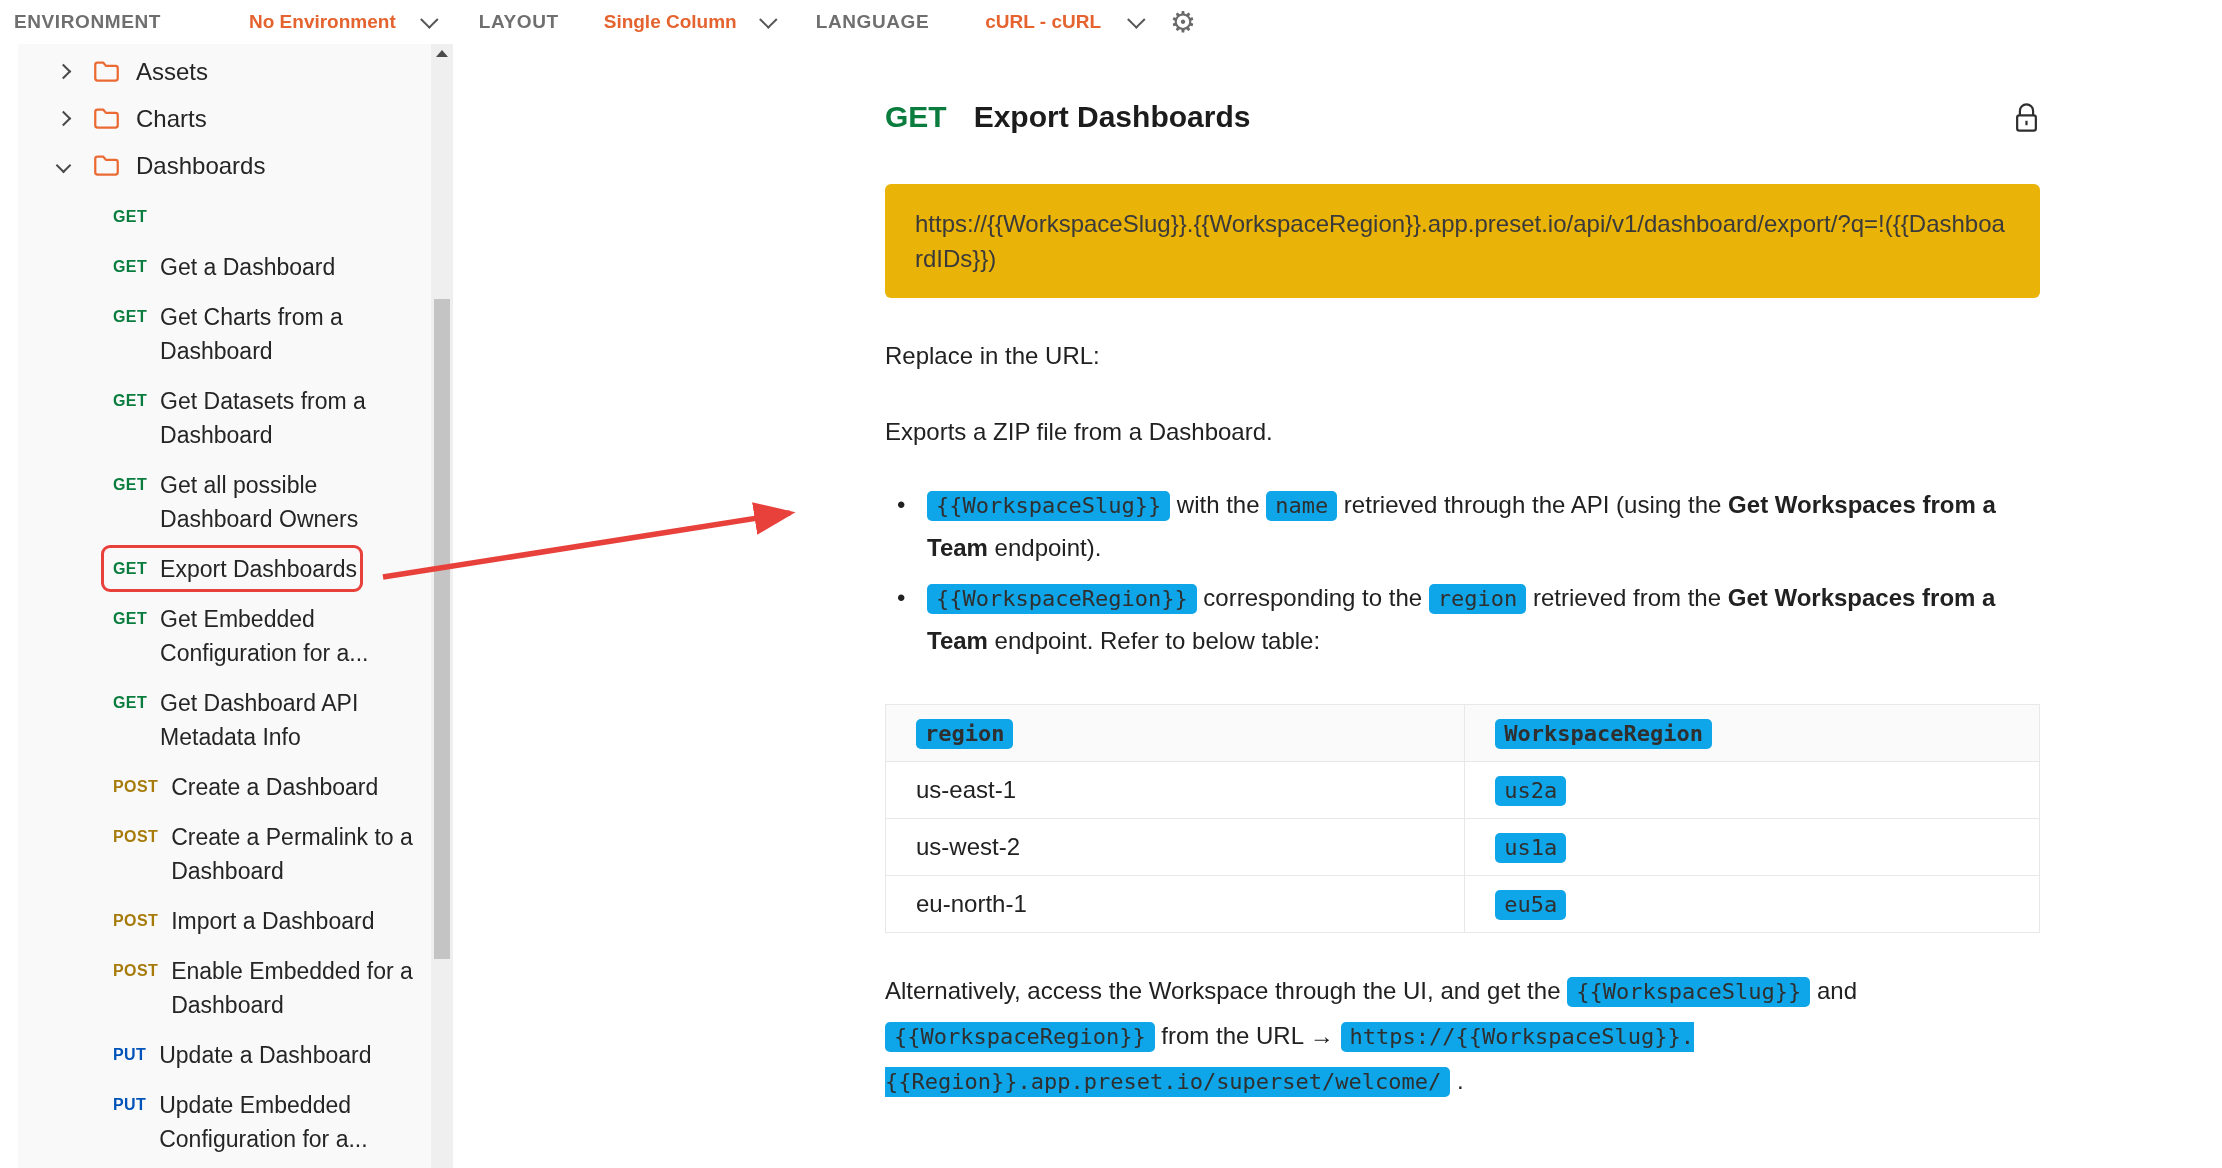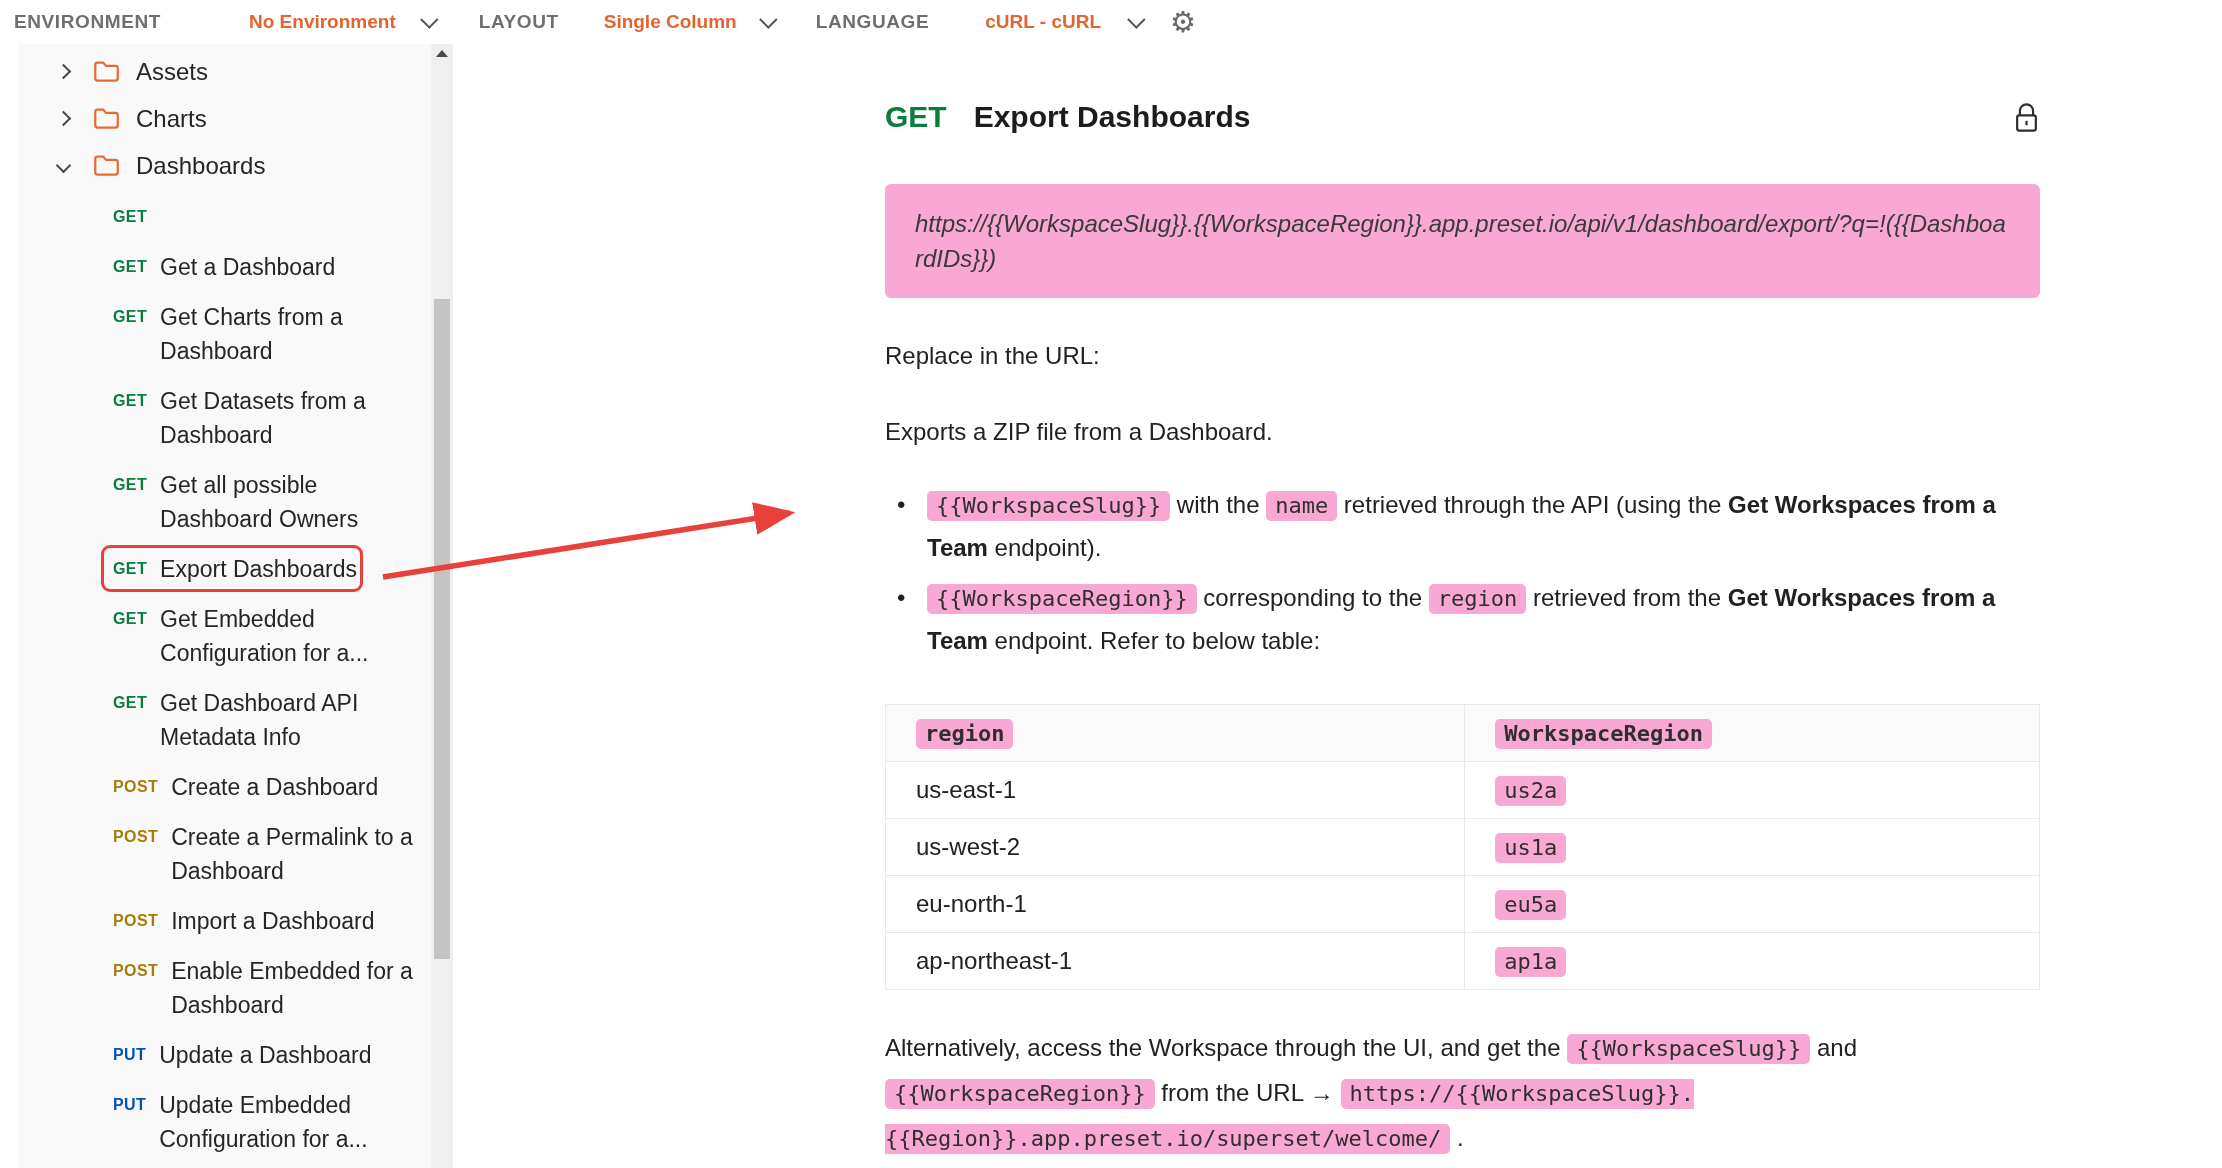--- a/index.html
+++ b/index.html
@@ -44,33 +44,33 @@
            border-left:6px solid transparent; border-right:6px solid transparent;
            border-bottom:7px solid #4a4a4a; }
 
   
   .content { position:absolute; left:885px; top:44px; width:1155px; }
   .title-row { margin-top:56px; display:flex; align-items:center; }
   .title-method { font-size:30px; font-weight:700; color:#0a7d3e; }
   .title-text { font-size:30px; font-weight:700; color:#1c1c1c; margin-left:27px; }
   .lock { margin-left:auto; display:flex; }
 
-  .urlblock { margin-top:50px; background:#f9a8d4; border-radius:6px; padding:22px 30px;
-              font-size:24px; line-height:35px; color:#3a3a3a; word-break:break-all;font-style:italic; }
+  .urlblock { margin-top:50px; background:#eab308; border-radius:6px; padding:22px 30px;
+              font-size:24px; line-height:35px; color:#3a3a3a; word-break:break-all; }
 
   p.body { font-size:24px; color:#212121; }
   .intro { margin-top:48px; }
   .replace { margin-top:44px; }
 
   ul.bullets { margin-top:38px; list-style:none; }
   ul.bullets li { position:relative; padding-left:42px; font-size:24px; line-height:42px;
                   margin-bottom:8px; max-width:1130px; }
   ul.bullets li::before { content:"•"; position:absolute; left:12px; top:0; font-size:24px; }
 
-  code { font-family:"DejaVu Sans Mono", monospace; font-size:22px; background:#f9a8d4;
+  code { font-family:"DejaVu Sans Mono", monospace; font-size:22px; background:#0ea5e9;
          border-radius:5px; padding:2px 9px 3px; color:#2f2f2f; }
   strong { font-weight:700; }
 
   table.regions { margin-top:42px; width:100%; border-collapse:collapse; font-size:24px; }
   table.regions th, table.regions td { border:1px solid #e8e8e8; text-align:left;
          height:57px; padding:0 30px; font-weight:400; }
   table.regions thead th { background:#fafafa; }
   table.regions thead code { font-weight:700; }
   col.c1 { width:50.2%; }
 
@@ -238,24 +238,20 @@
           <td><code>us2a</code></td>
         </tr>
         <tr>
           <td>us-west-2</td>
           <td><code>us1a</code></td>
         </tr>
         <tr>
           <td>eu-north-1</td>
           <td><code>eu5a</code></td>
         </tr>
-        <tr>
-          <td>ap-northeast-1</td>
-          <td><code>ap1a</code></td>
-        </tr>
       </tbody>
   </table>
 
   <p class="body alt">Alternatively, access the Workspace through the UI, and get the <code>{{WorkspaceSlug}}</code> and <code>{{WorkspaceRegion}}</code> from the URL → <code>https://{{WorkspaceSlug}}.{{Region}}.app.preset.io/superset/welcome/</code> .</p>
 
 </div>
 
 <svg class="arrow-overlay" width="460" height="115">
   <defs>
     <marker id="ah" markerWidth="8" markerHeight="6" refX="6.5" refY="3" orient="auto">

